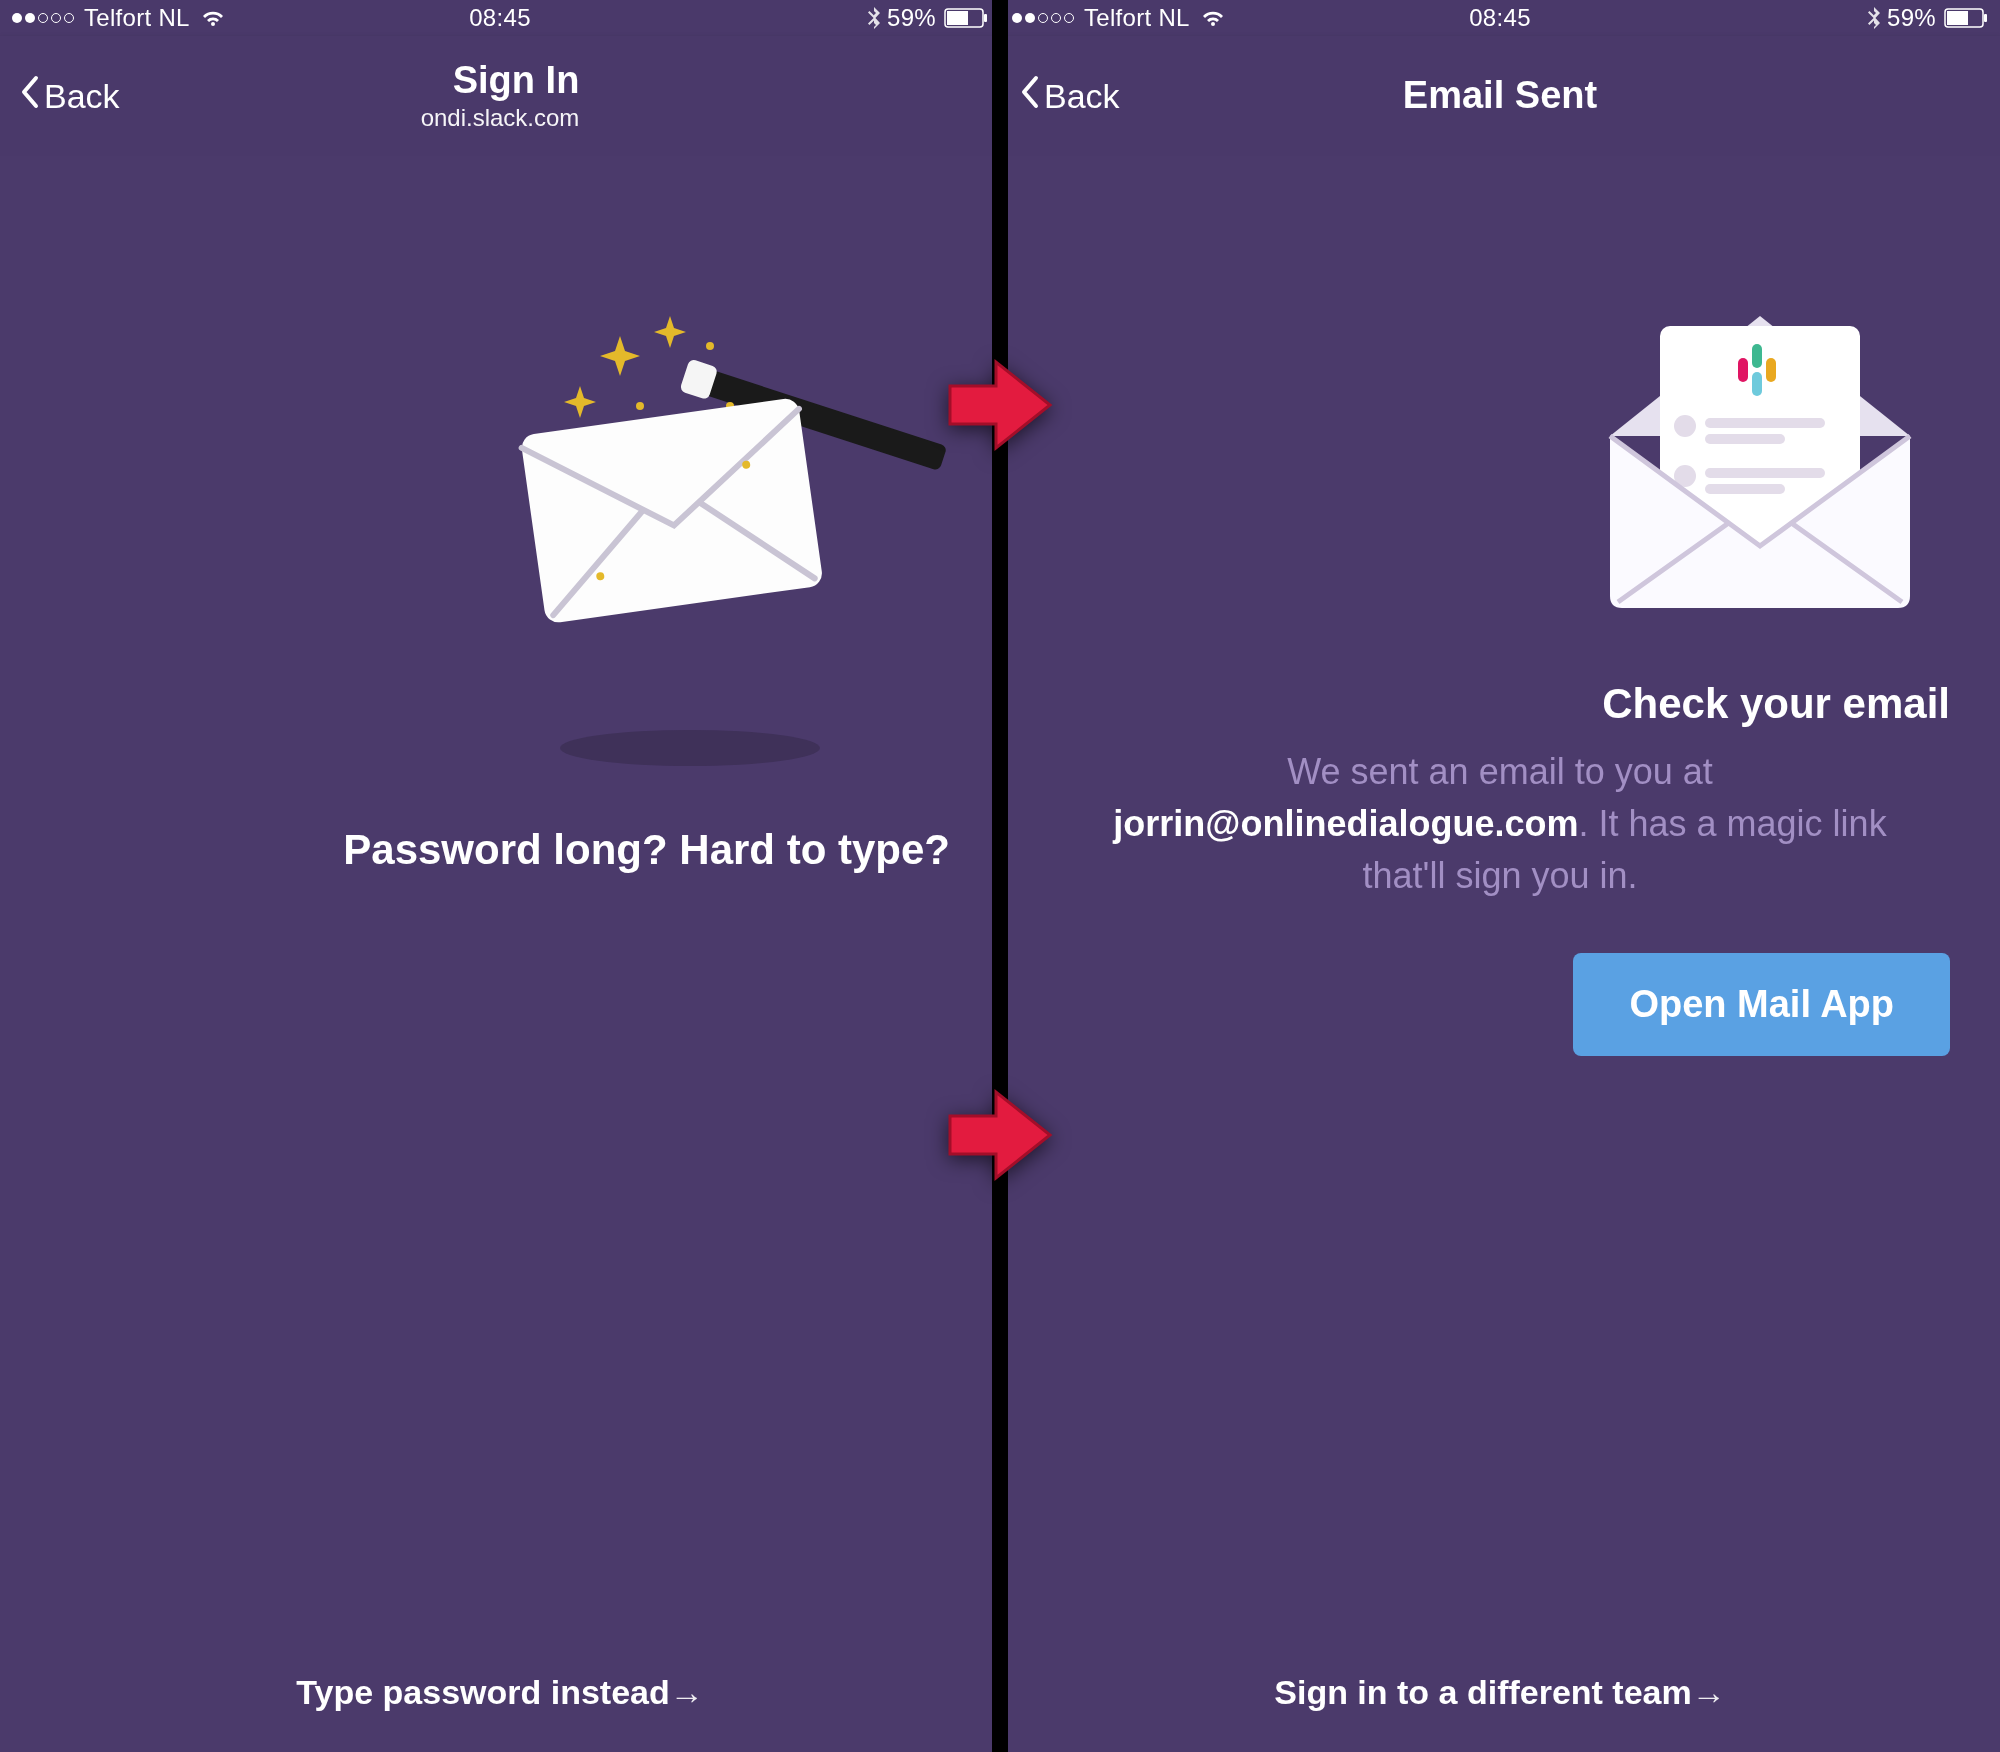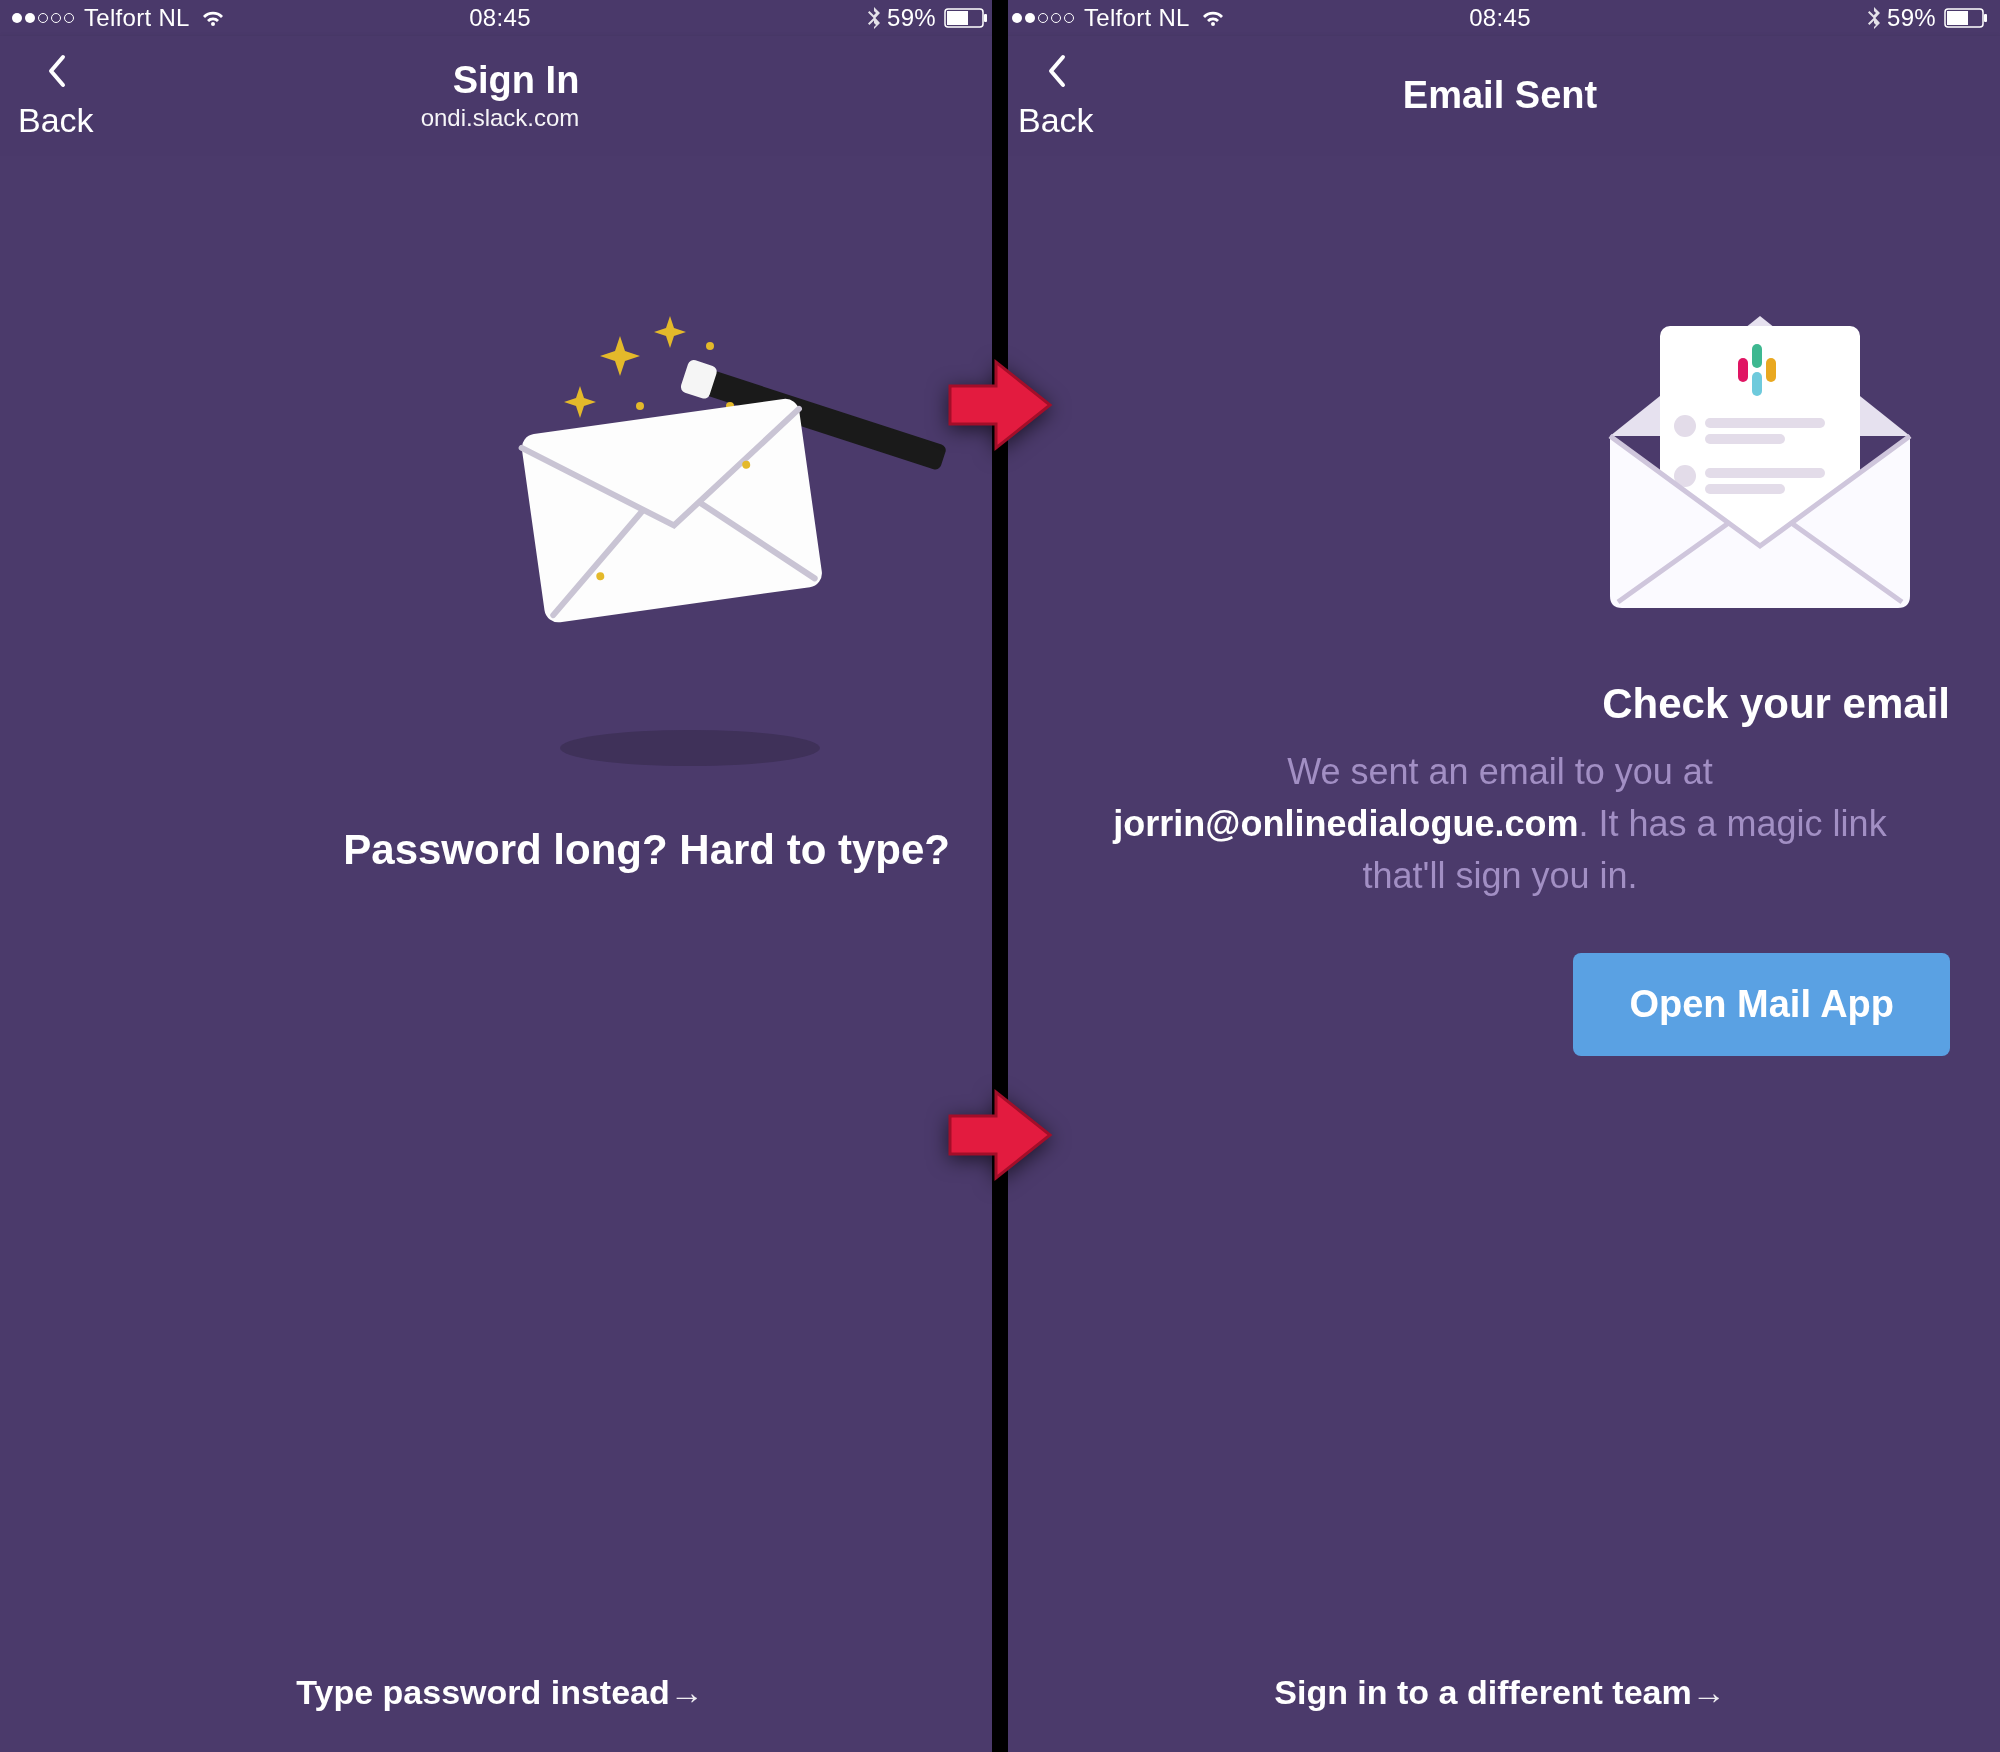--- a/index.html
+++ b/index.html
@@ -62,21 +62,20 @@
     color:#fff;
     padding: 0 18px;
   }
   .navheader .back {
     display:flex;
     align-items:center;
     font-size:34px;
     font-weight:400;
     gap:4px;
     cursor:pointer;
-    flex-direction:column;
   }
   .navheader .center {
     position:absolute;
     left:50%;
     transform:translateX(-50%);
     text-align:right;
   }
   .navheader .title { font-size:38px; font-weight:700; line-height:1.1; }
   .navheader .sub { font-size:24px; font-weight:400; opacity:.95; margin-top:2px; }
 

